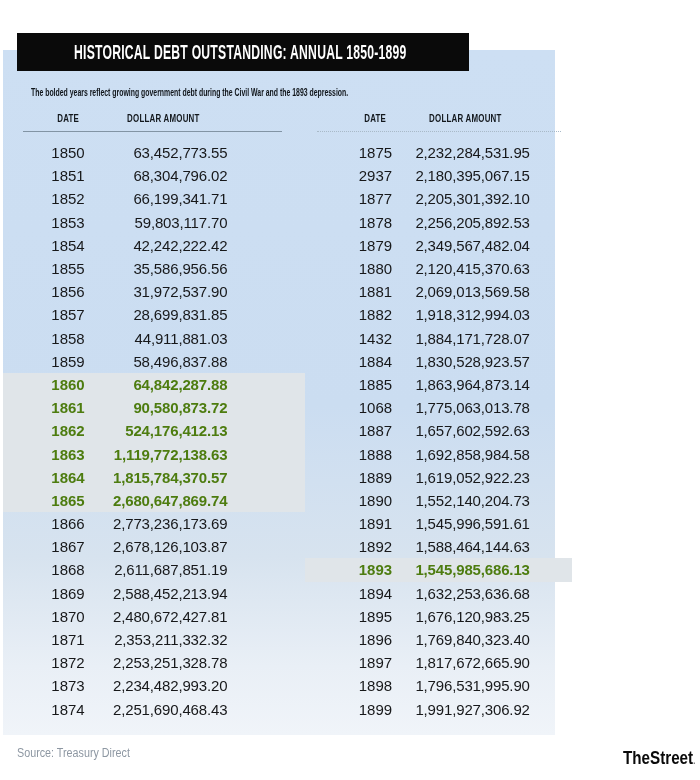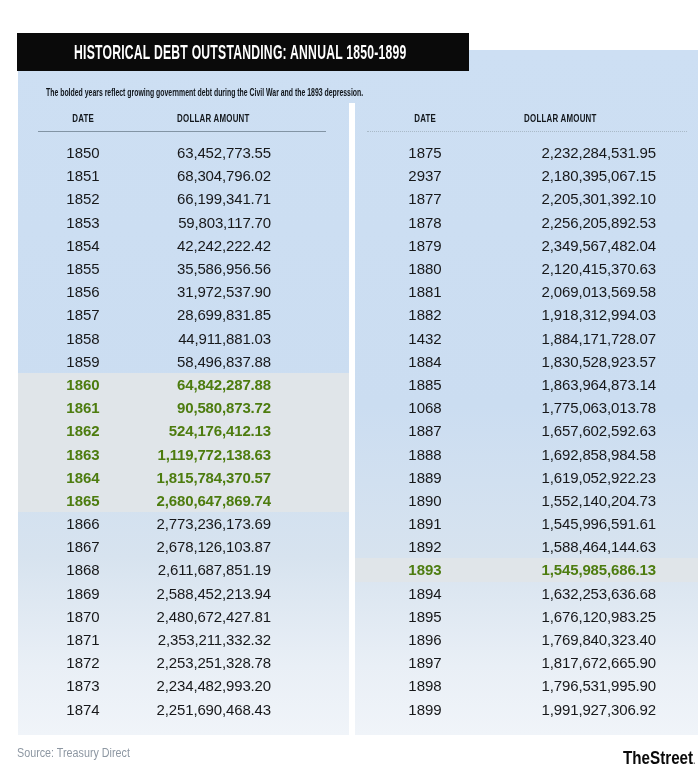--- a/index.html
+++ b/index.html
@@ -14,21 +14,21 @@
     background:#0a0a0a; display:flex; align-items:center; z-index:2;padding-left:28px;
   }
   .titlebar .t {
     color:#ffffff; font-weight:700; font-size:21px; white-space:nowrap;
     transform:scaleX(0.58); transform-origin:left center; margin-left:29px;
     letter-spacing:0.4px;
   }
 
   
   .panel {
-    position:absolute; left:18px; top:50px; width:680px; height:685px;
+    position:absolute; left:3px; top:50px; width:552px; height:685px;
     background:linear-gradient(180deg,#cddff3 0%, #cbddf1 52%, #d7e3ef 74%, #e9eff6 90%, #f0f4f9 100%);
     z-index:1;
   }
   .subtitle {
     position:absolute; left:28px; top:36px; font-size:11.5px; font-weight:700;
     color:#10151a; white-space:nowrap; transform:scaleX(0.60); transform-origin:left top;
   }
 
   
   .columns { position:absolute; left:0; right:0; top:53px; bottom:0; display:flex; }
@@ -37,21 +37,21 @@
   .tcol.right { flex:1; }
   .vdivider { width:6px; background:#ffffff; }
 
   .col-head {
     display:flex; align-items:flex-end; height:28px; box-sizing:border-box;
     padding:0 50px 7px 20px; font-size:11px; font-weight:700; color:#12171c;
   }
   .tcol.right .col-head { padding:0 42px 7px 30px; }
   .col-head .h-year  { width:90px; text-align:center; }
   .tcol.right .col-head .h-year { width:80px; }
-  .col-head .h-amount { flex:1; text-align:center; }
+  .col-head .h-amount { flex:1; }
   .col-head span i {
     display:inline-block; font-style:normal; transform:scaleX(0.72);
     transform-origin:center bottom; white-space:nowrap; letter-spacing:0.3px;
   }
   .hrule { position:absolute; top:28px; left:20px; right:23px; height:0; border-top:1px solid #8294a4; }
   .tcol.right .hrule { left:12px; right:11px; border-top:1px dotted #a9bac8; }
 
   .rows { margin-top:10px; }
   .row {
     height:23.2px; display:flex; align-items:center;

